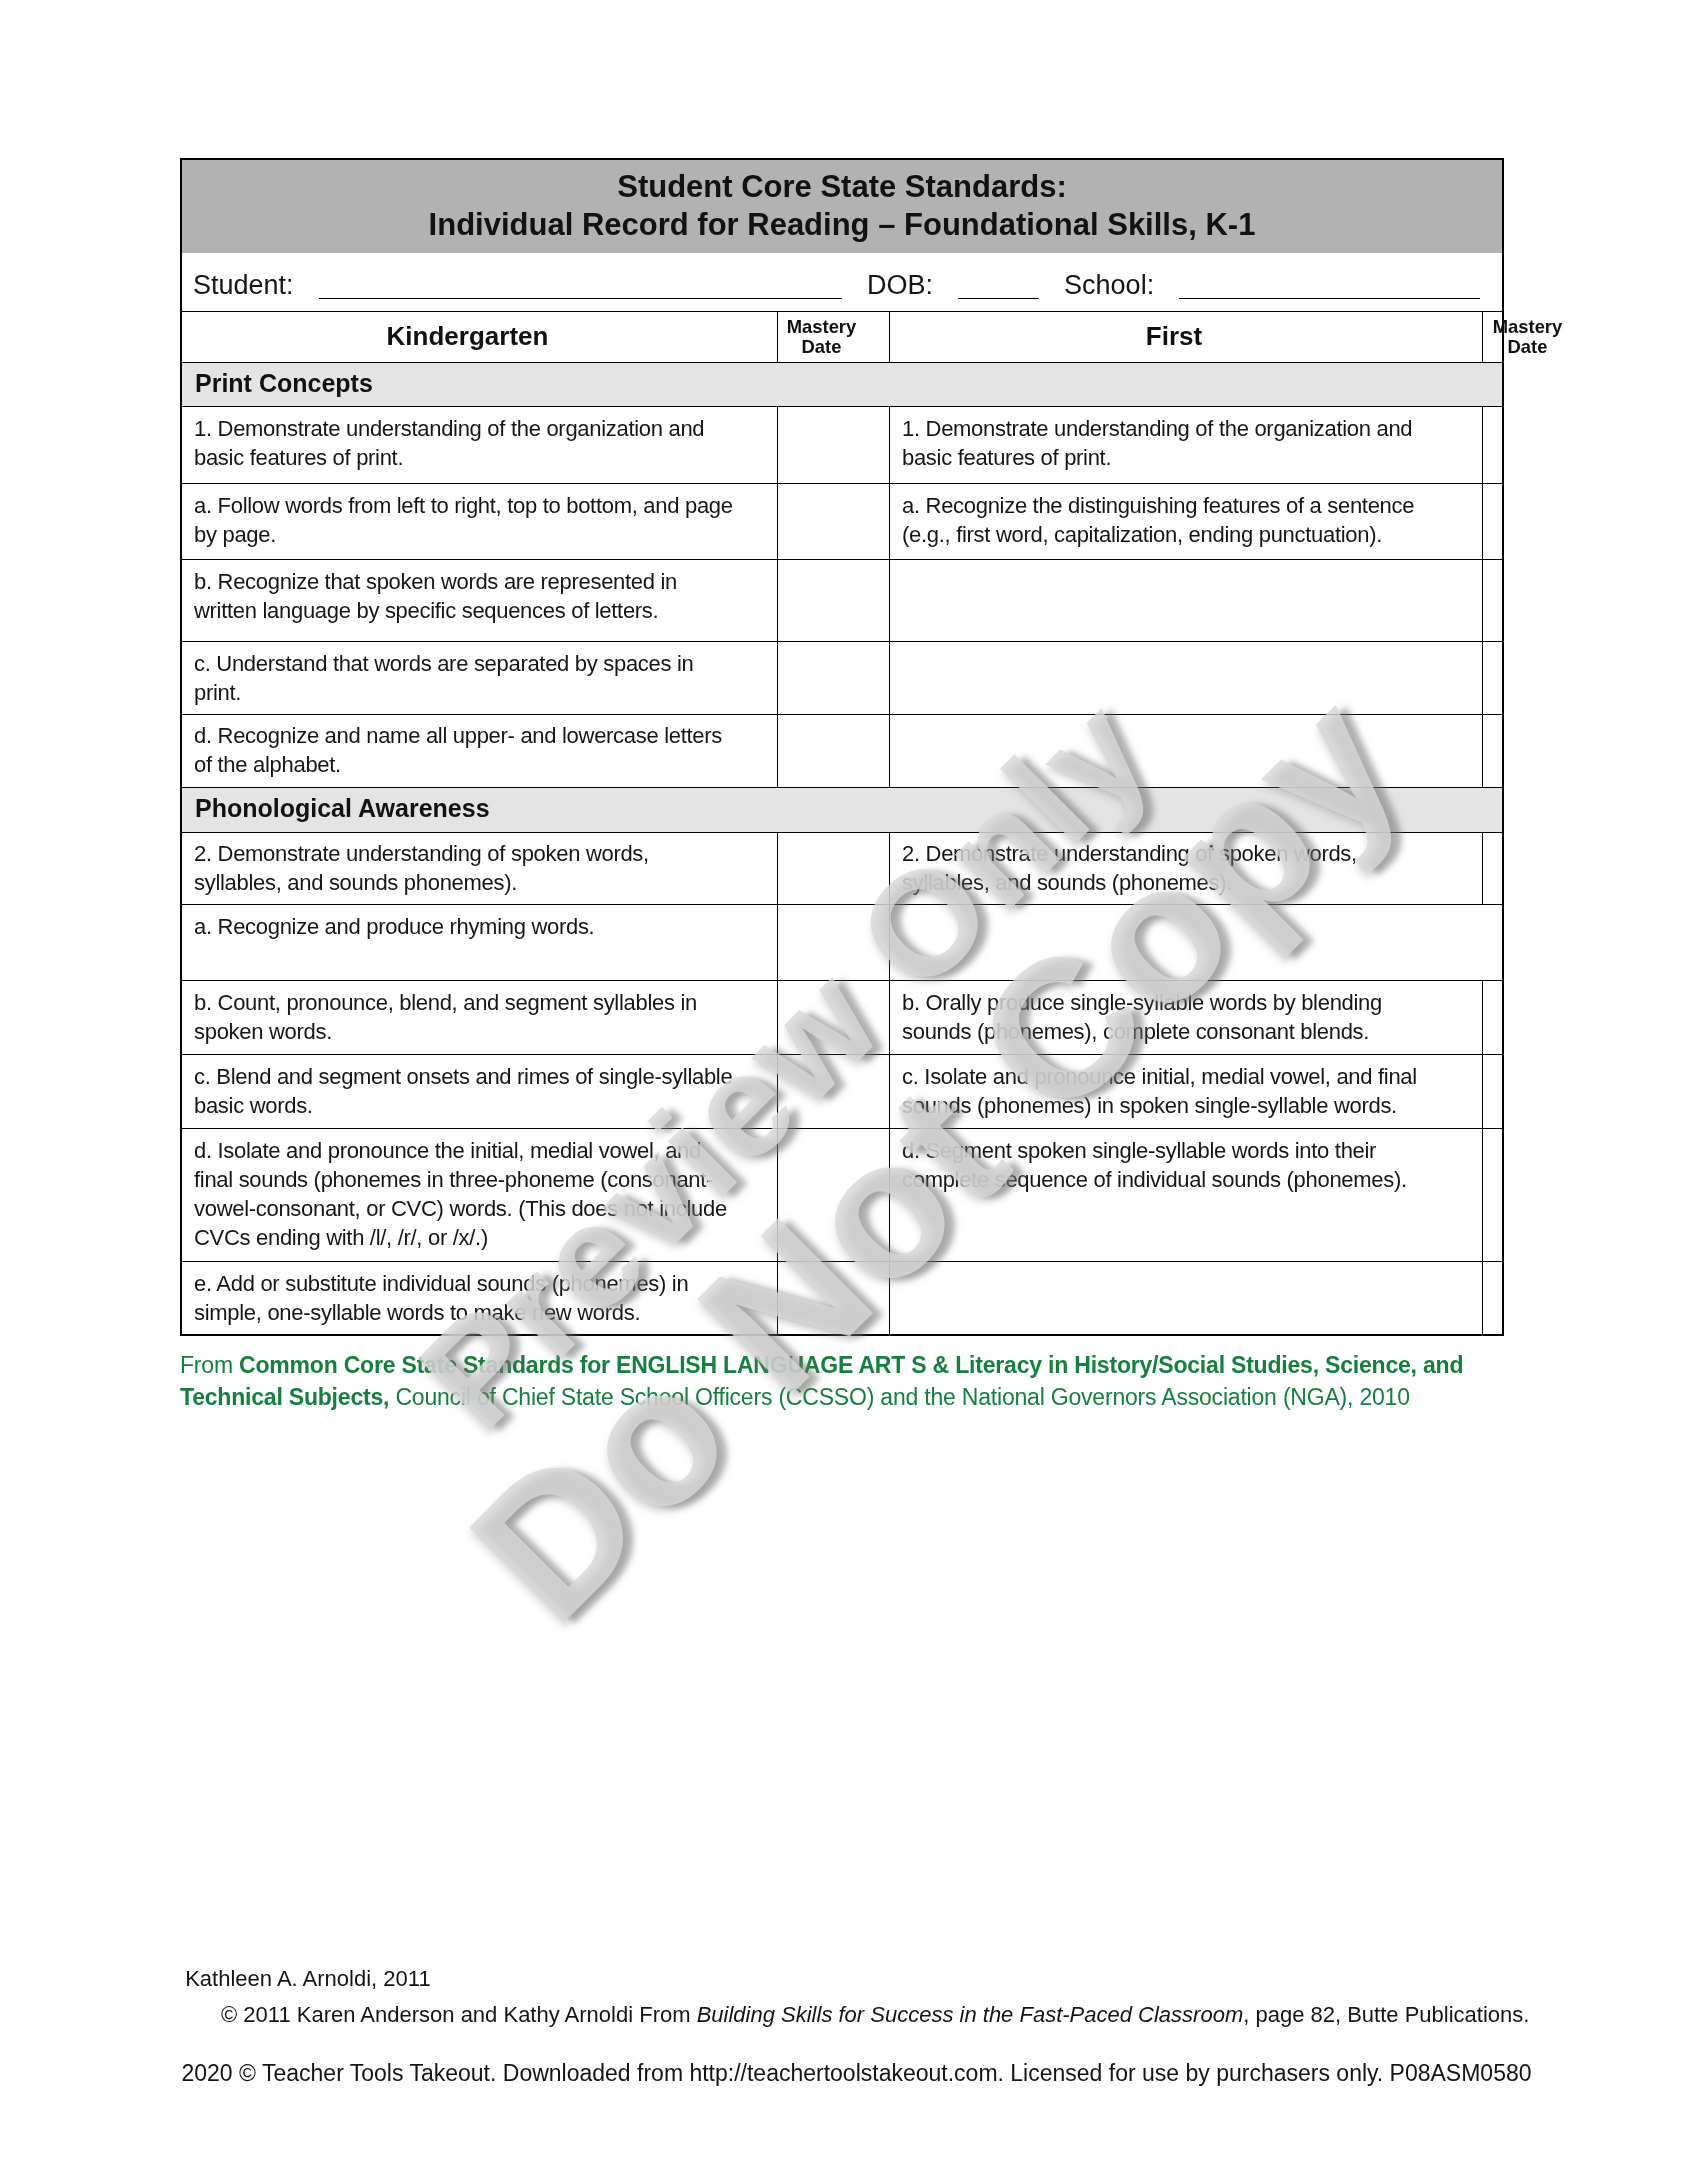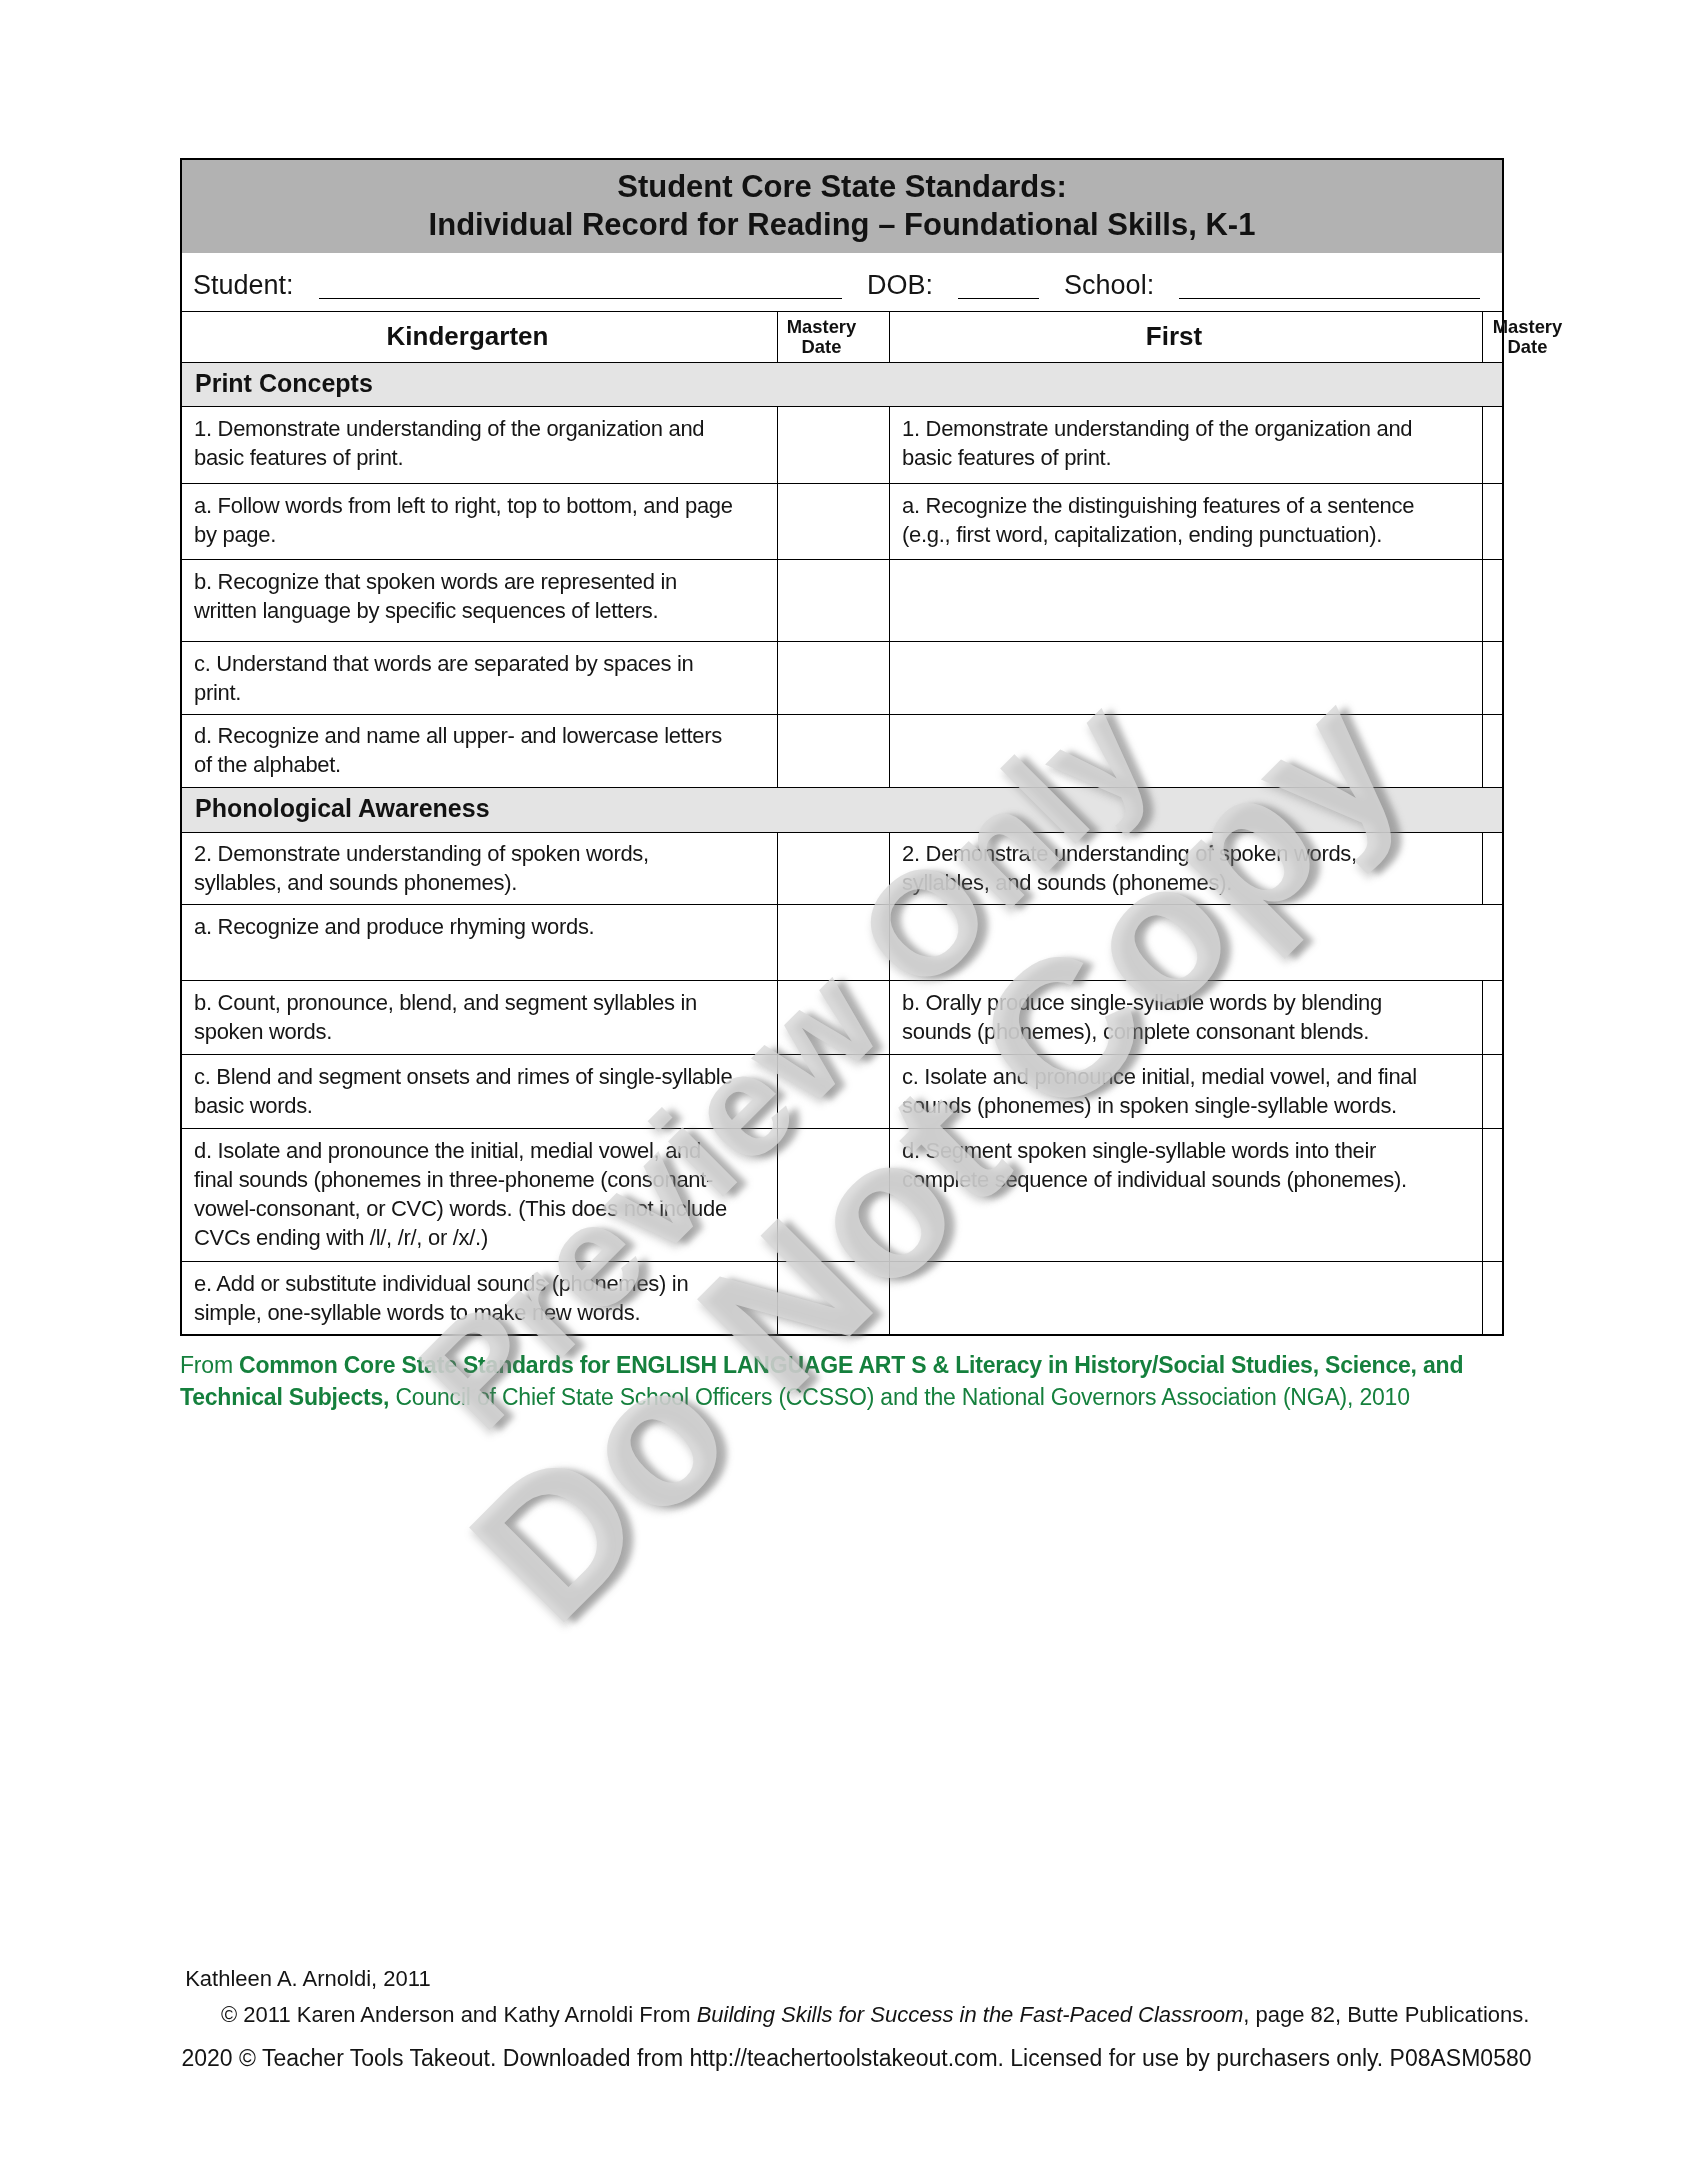--- a/index.html
+++ b/index.html
@@ -57,21 +57,21 @@
     margin-top:13px; width:1324px; font-size:23px; line-height:32px;
     letter-spacing:-0.2px; color:#15803d;
   }
   .source-note b { font-weight:bold; }
 
   .credits {
     position:absolute; left:176px; top:1965px; font-size:22px; line-height:27.5px; color:#141414;
   }
   .credits .c1 { margin-left:9.2px; }
   .credits .c2 { margin-top:8.3px;margin-left:45px; }
-  .credits .c3 { margin-top:17px; margin-left:5.5px; font-size:23px; }
+  .credits .c3 { margin-top:32px; margin-left:5.5px; font-size:23px; }
 
   .wm {
     position:absolute; z-index:6; pointer-events:none; white-space:nowrap;
     font-weight:bold; color:rgba(216,216,216,0.80); letter-spacing:2.8px;
     text-shadow: 6.4px 8.3px 6.4px rgba(115,115,115,0.55), -3.7px 4.6px 7.3px rgba(140,140,140,0.30);
   }
   .wm1 {
     left:785px; top:1063px; font-size:147px;
     transform:translate(-50%,-50%) rotate(-45deg);
   }

